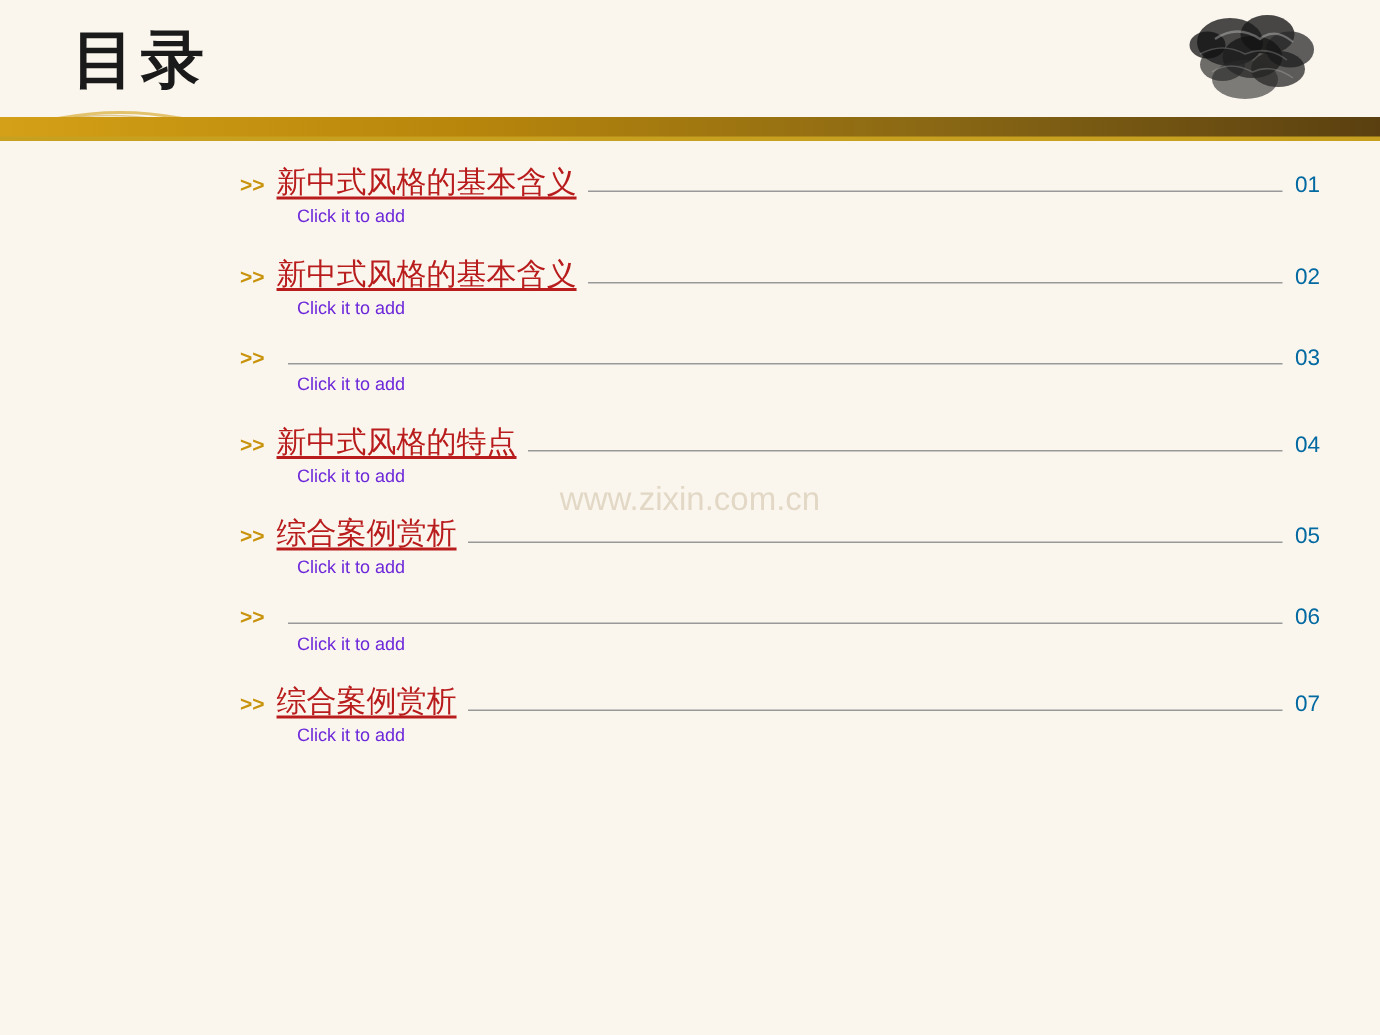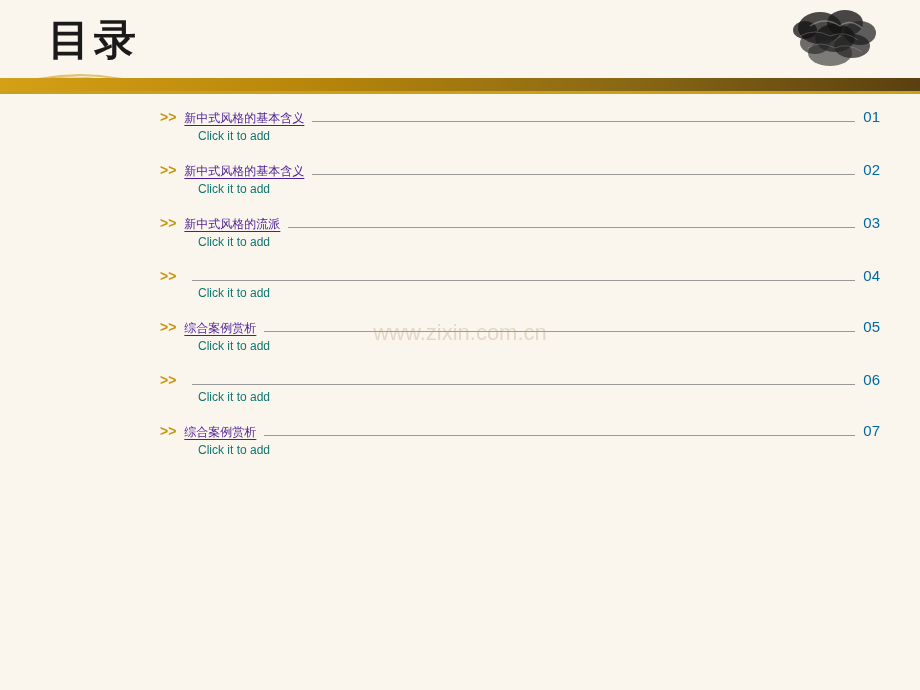--- a/index.html
+++ b/index.html
@@ -101,22 +101,22 @@
     .toc-arrow {
       color: #c8920a;
       font-size: 14px;
       font-weight: bold;
       margin-right: 8px;
       font-family: Arial, sans-serif;
       flex-shrink: 0;
     }
 
     .toc-title {
-      font-size: 12px;
-      color: #4c1d95;
+      font-size: 20px;
+      color: #b91c1c;
       font-family: "SimSun", "STSong", serif;
       flex-shrink: 0;
       text-decoration: underline;
       text-underline-offset: 3px;
     }
 
     .toc-dots {
       flex: 1;
       border-bottom: 1px solid #999;
       margin: 0 8px;
@@ -125,21 +125,21 @@
 
     .toc-number {
       font-size: 15px;
       color: #0369a1;
       font-family: Arial, sans-serif;
       flex-shrink: 0;
     }
 
     .toc-sub {
       font-size: 12px;
-      color: #0f766e;
+      color: #6d28d9;
       margin-top: 2px;
       margin-left: 38px;
       font-family: Arial, "Times New Roman", sans-serif;
     }
 
     
     .watermark {
       position: absolute;
       top: 320px;
       left: 50%;
@@ -208,30 +208,30 @@
         <span class="toc-title">新中式风格的基本含义</span>
         <div class="toc-dots"></div>
         <span class="toc-number">02</span>
       </div>
       <div class="toc-sub">Click it to add</div>
     </div>
 
     <div class="toc-item">
       <div class="toc-row">
         <span class="toc-arrow">&gt;&gt;</span>
-        <span class="toc-title">新中式风格的流派</span>
         <div class="toc-dots"></div>
         <span class="toc-number">03</span>
       </div>
       <div class="toc-sub">Click it to add</div>
     </div>
 
     <div class="toc-item">
       <div class="toc-row">
         <span class="toc-arrow">&gt;&gt;</span>
+        <span class="toc-title">新中式风格的特点</span>
         <div class="toc-dots"></div>
         <span class="toc-number">04</span>
       </div>
       <div class="toc-sub">Click it to add</div>
     </div>
 
     <div class="toc-item">
       <div class="toc-row">
         <span class="toc-arrow">&gt;&gt;</span>
         <span class="toc-title">综合案例赏析</span>

